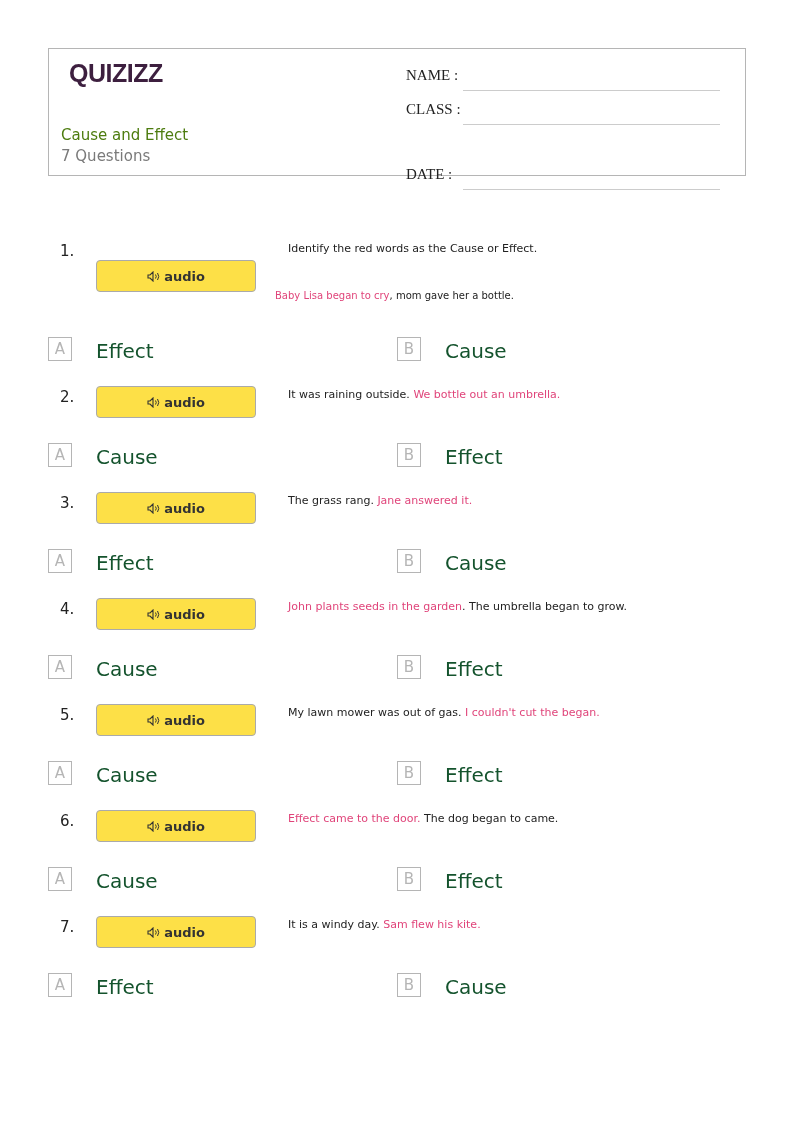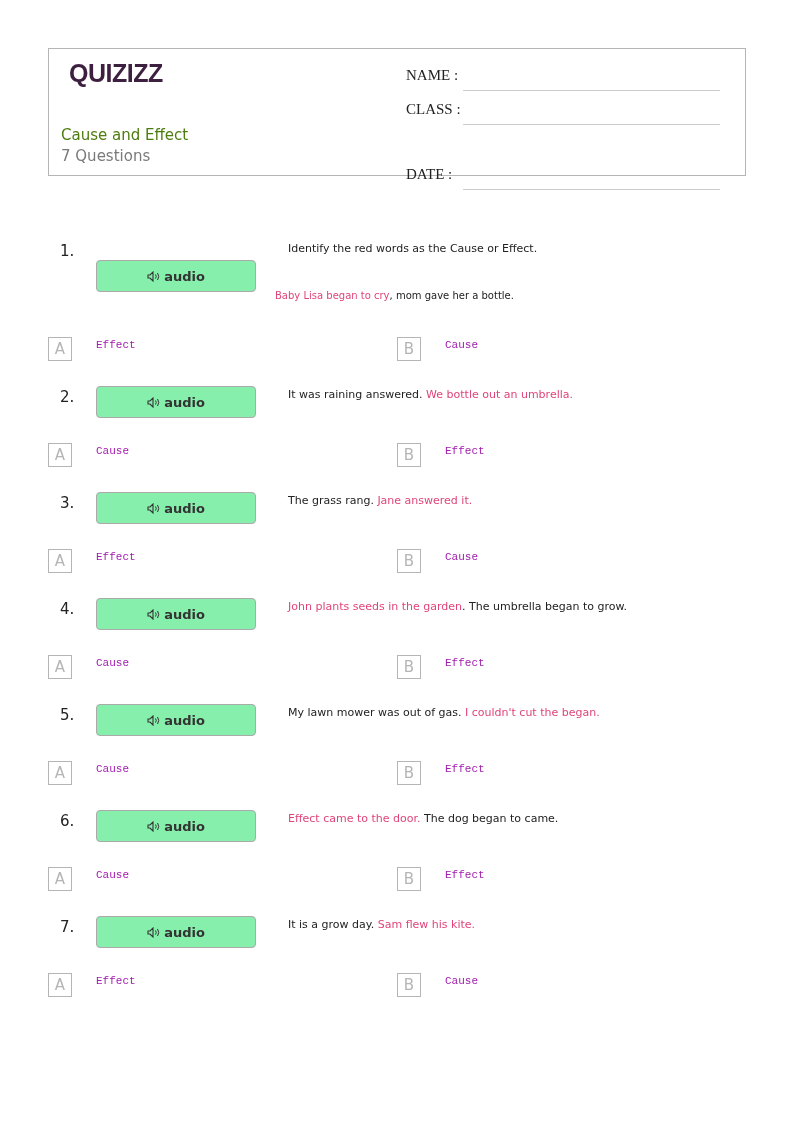--- a/index.html
+++ b/index.html
@@ -19,36 +19,36 @@
   .quiz-count { position: absolute; left: 12px; top: 98px; font-size: 15px; color: #7a7a7a; }
 
   .field { position: absolute; left: 357px; height: 24px; width: 314px; font-family: Liberation Serif, serif; }
   .field .flabel { position: absolute; left: 0; top: 0; font-size: 15px; color: #222; }
   .field .fline { position: absolute; left: 57px; right: 0; bottom: 0; border-bottom: 1px solid #cccccc; }
 
   .question { position: absolute; left: 0; width: 794px; }
   .qnum { position: absolute; left: 60px; top: 0; font-size: 15px; color: #222; }
   .audio-btn {
     position: absolute; left: 96px; top: 8px; width: 160px; height: 32px;
-    border: 1px solid #aaaaaa; border-radius: 4px; background: #86efac;
+    border: 1px solid #aaaaaa; border-radius: 4px; background: #fde047;
     display: flex; align-items: center; justify-content: center;
     font-size: 13px; font-weight: bold; color: #333; gap: 4px;
   }
   .audio-btn svg { width: 13px; height: 11px; }
   .qtext { position: absolute; left: 288px; top: 0; font-size: 11px; color: #222; white-space: nowrap; }
   .qtext2 { position: absolute; left: 275px; top: 48px; font-size: 10px; color: #222; white-space: nowrap; }
   .red { color: #e0447a; }
 
   .opt { position: absolute; height: 24px; }
   .opt .box {
     position: absolute; left: 0; top: 0; width: 24px; height: 24px;
     border: 1px solid #b5b5b5; color: #b5b5b5; font-size: 15px;
     display: flex; align-items: center; justify-content: center;
   }
-  .opt .otext { position: absolute; left: 48px; top: 2px; font-size: 11px; color: #a21caf; white-space: nowrap; font-family: Liberation Mono, monospace; }
+  .opt .otext { position: absolute; left: 48px; top: 2px; font-size: 20px; color: #14532d; white-space: nowrap; }
 </style>
 </head>
 <body>
 
 <div class="header-box">
   <div class="logo">QUIZIZZ</div>
   <div class="quiz-title">Cause and Effect</div>
   <div class="quiz-count">7 Questions</div>
 
   <div class="field" style="top:18px;">
@@ -88,21 +88,21 @@
 
 <div class="question" style="top:388px;">
   <span class="qnum">2.</span>
   <div class="audio-btn" style="top:-2px;">
     <svg viewBox="0 0 13 11">
         <path d="M1 4h2l3-3v9L3 7H1z" fill="none" stroke="#333" stroke-width="1.1"></path>
         <path d="M8.5 3.5q1.5 2 0 4M10.5 2q2.5 3.5 0 7" fill="none" stroke="#333" stroke-width="1"></path>
       </svg>
     <span>audio</span>
   </div>
-  <span class="qtext"><span>It was raining answered. </span><span class="red">We bottle out an umbrella.</span></span>
+  <span class="qtext"><span>It was raining outside. </span><span class="red">We bottle out an umbrella.</span></span>
   <div class="opt" style="left:48px; top:55px;">
     <span class="box">A</span>
     <span class="otext">Cause</span>
   </div>
   <div class="opt" style="left:397px; top:55px;">
     <span class="box">B</span>
     <span class="otext">Effect</span>
   </div>
 </div>
 
@@ -188,21 +188,21 @@
 
 <div class="question" style="top:918px;">
   <span class="qnum">7.</span>
   <div class="audio-btn" style="top:-2px;">
     <svg viewBox="0 0 13 11">
         <path d="M1 4h2l3-3v9L3 7H1z" fill="none" stroke="#333" stroke-width="1.1"></path>
         <path d="M8.5 3.5q1.5 2 0 4M10.5 2q2.5 3.5 0 7" fill="none" stroke="#333" stroke-width="1"></path>
       </svg>
     <span>audio</span>
   </div>
-  <span class="qtext"><span>It is a grow day. </span><span class="red">Sam flew his kite.</span></span>
+  <span class="qtext"><span>It is a windy day. </span><span class="red">Sam flew his kite.</span></span>
   <div class="opt" style="left:48px; top:55px;">
     <span class="box">A</span>
     <span class="otext">Effect</span>
   </div>
   <div class="opt" style="left:397px; top:55px;">
     <span class="box">B</span>
     <span class="otext">Cause</span>
   </div>
 </div>
 

